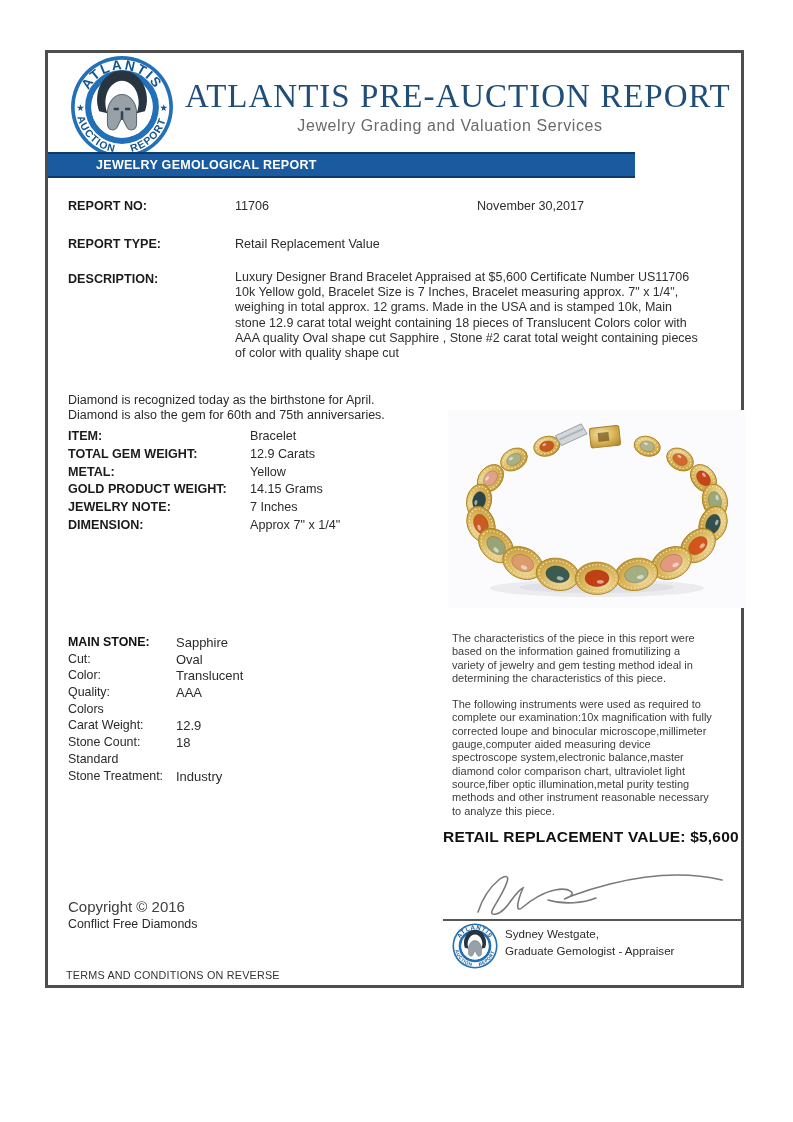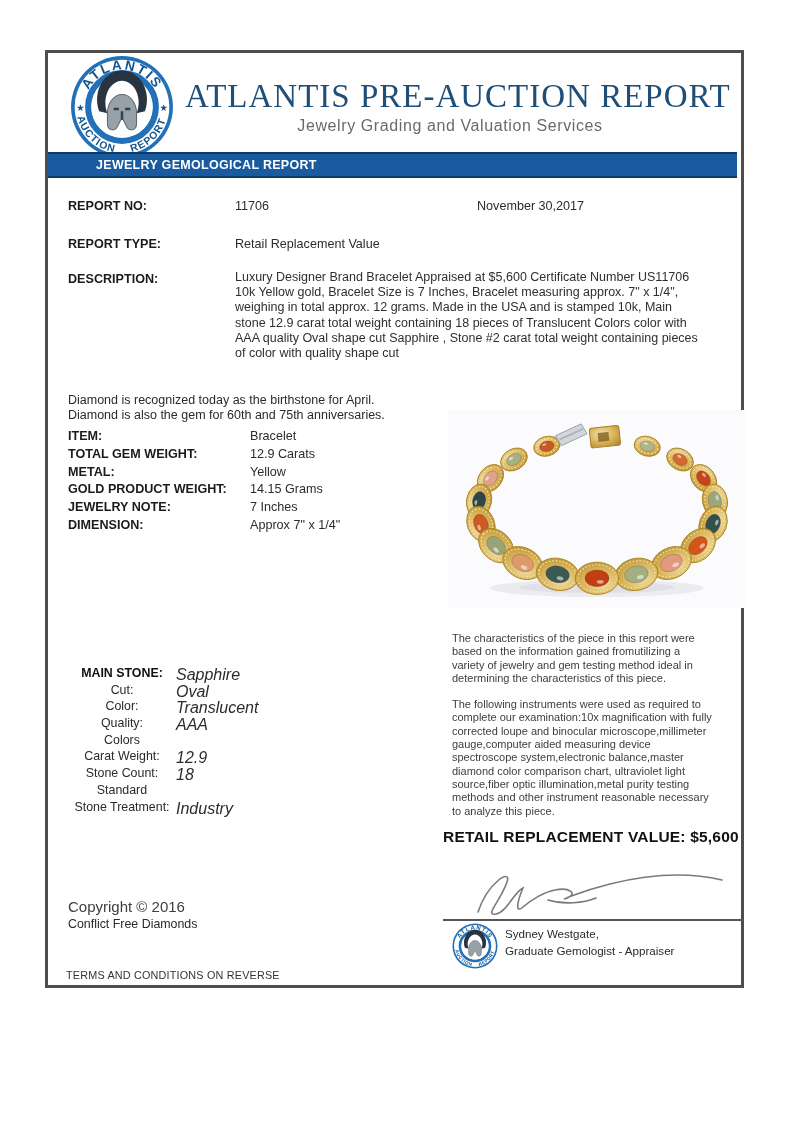--- a/index.html
+++ b/index.html
@@ -8,39 +8,39 @@
   .frame{position:absolute;left:45px;top:50px;width:693px;height:932px;
          border:3px solid #4e4e4e;background:#fff;}
   .abs{position:absolute;}
   
   .logo{left:70px;top:55px;width:104px;height:104px;}
   .title{left:185px;top:78px;width:530px;text-align:center;
          font-family:"Liberation Serif", serif;font-size:33px;font-weight:400;
          color:#1f4e79;letter-spacing:1px;white-space:nowrap;}
   .subtitle{left:185px;top:117px;width:530px;text-align:center;
             font-size:16px;color:#6a6a6a;letter-spacing:.6px;}
-  .banner{left:48px;top:152px;width:689px;height:22px;background:#1a5a9e;
+  .banner{left:48px;top:152px;width:587px;height:22px;background:#1a5a9e;
           border-top:2px solid #0d3a68;border-bottom:2px solid #0d3a68;}
   .banner span{display:block;padding-left:48px;line-height:22px;color:#fff;
           font-size:12.5px;font-weight:bold;letter-spacing:.3px;}
   
   .lbl{font-weight:bold;color:#1b1b1b;font-size:12.6px;}
   .val{color:#2c2c2c;font-size:12.6px;}
   .desc{left:235px;top:270px;width:464px;font-size:12.5px;line-height:15.2px;color:#2f2f2f;}
   .birth{left:68px;top:393px;font-size:12.5px;line-height:14.6px;color:#2a2a2a;}
   
   .itemtbl{left:68px;top:429px;width:420px;}
   .itemtbl .row{display:flex;height:17.8px;align-items:flex-start;}
   .itemtbl .lbl{width:182px;flex:none;}
   
-  .stonetbl{left:68px;top:666px;width:330px;text-align:center;}
+  .stonetbl{left:68px;top:635px;width:330px;}
   .stonetbl .row{display:flex;height:16.7px;}
   .stonetbl .lbl{width:108px;flex:none;font-weight:normal;color:#2a2a2a;font-size:12.4px;}
   .stonetbl .row.hd .lbl{font-weight:bold;color:#111;}
-  .stonetbl .val{font-size:16px;font-style:italic;}
+  .stonetbl .val{font-size:13px;}
   
   .rightcol{left:452px;top:632px;width:262px;font-size:11px;line-height:13.3px;color:#3d3d3d;}
   .rightcol p{margin:0 0 13px 0;}
   .retail{left:443px;top:828px;width:300px;font-size:15.5px;font-weight:bold;color:#111;
           white-space:nowrap;letter-spacing:.2px;}
   
   .sig-scribble{left:460px;top:864px;width:280px;height:54px;}
   .sigline{left:443px;top:919px;width:300px;height:0;border-top:2px solid #555;}
   .sigbadge{left:452px;top:923px;width:46px;height:46px;}
   .signame{left:505px;top:925px;font-size:11.6px;color:#2b2b2b;line-height:17px;}

